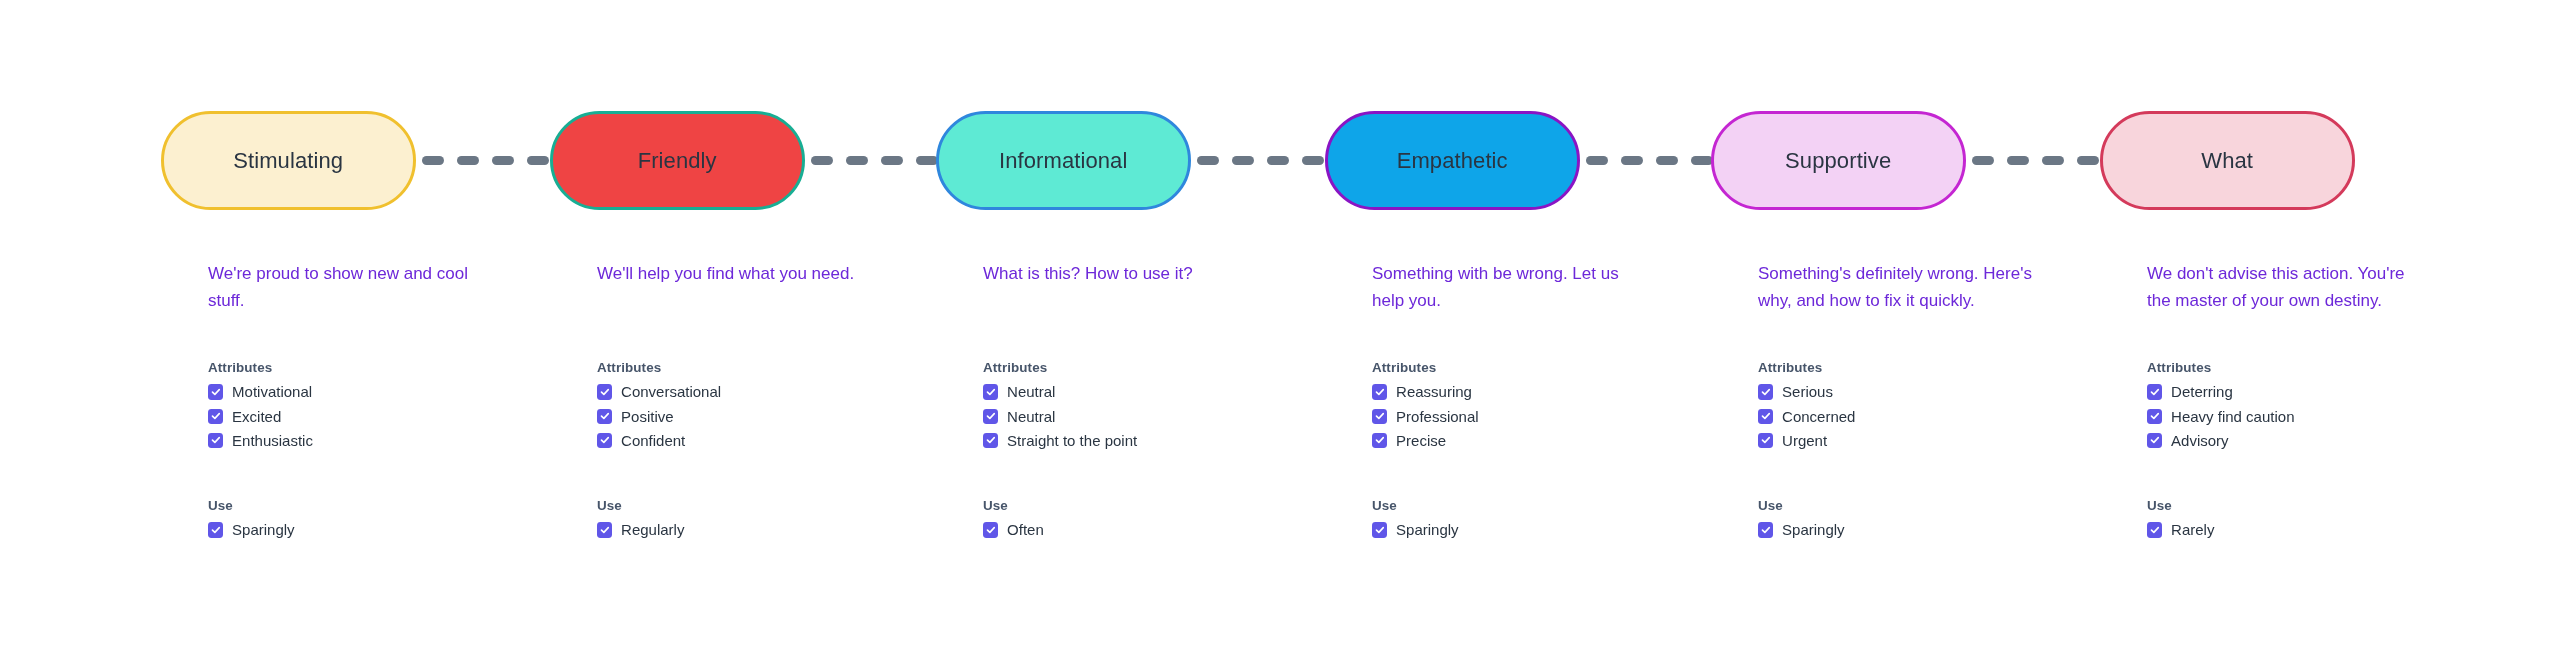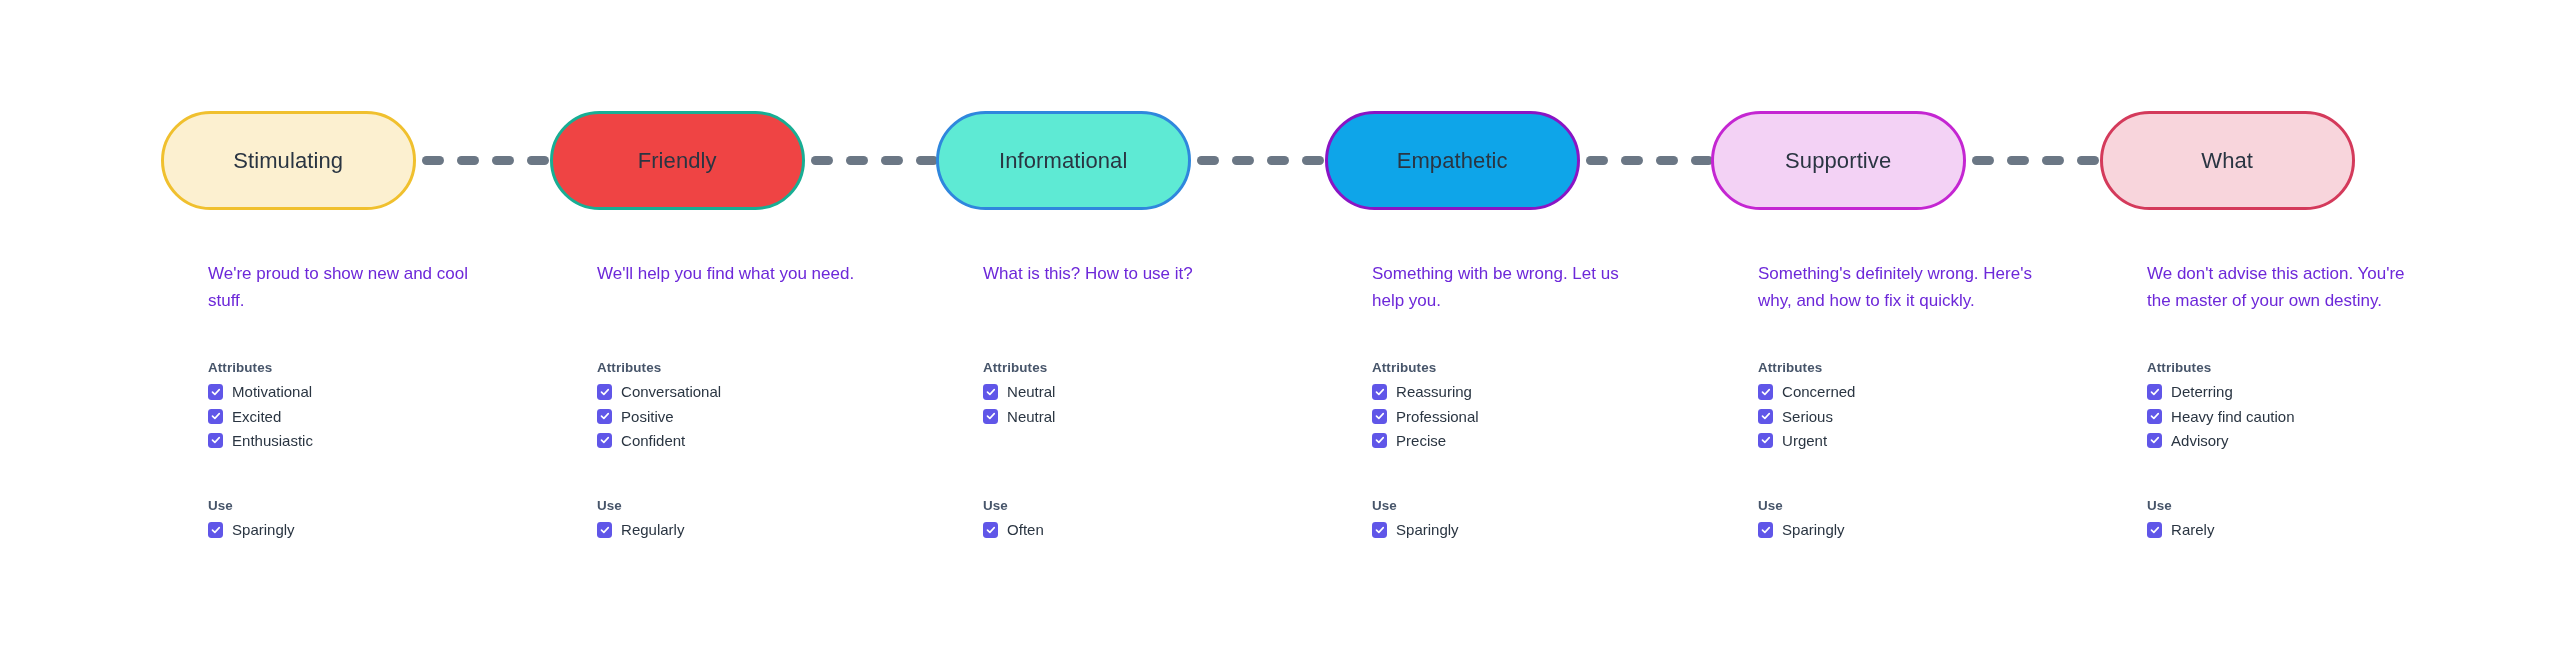--- a/index.html
+++ b/index.html
@@ -251,20 +251,28 @@
           <span class="check-label">Neutral</span>
         </div>
         <div class="check-row">
           <span class="checkbox" style="background: rgb(96, 86, 232);">
             <svg width="10" height="10" viewBox="0 0 15 15" aria-hidden="true">
               <path d="M2.2 7.6 L5.8 11 L12.4 3.9" fill="none" stroke="#ffffff" stroke-width="2.4" stroke-linecap="round" stroke-linejoin="round"></path>
             </svg>
           </span>
           <span class="check-label">Neutral</span>
         </div>
+        <div class="check-row">
+          <span class="checkbox" style="background: rgb(96, 86, 232);">
+            <svg width="10" height="10" viewBox="0 0 15 15" aria-hidden="true">
+              <path d="M2.2 7.6 L5.8 11 L12.4 3.9" fill="none" stroke="#ffffff" stroke-width="2.4" stroke-linecap="round" stroke-linejoin="round"></path>
+            </svg>
+          </span>
+          <span class="check-label">Straight to the point</span>
+        </div>
       </div>
       <div class="group group-use">
         <div class="group-title">Use</div>
         <div class="check-row">
           <span class="checkbox" style="background: rgb(96, 86, 232);">
             <svg width="10" height="10" viewBox="0 0 15 15" aria-hidden="true">
               <path d="M2.2 7.6 L5.8 11 L12.4 3.9" fill="none" stroke="#ffffff" stroke-width="2.4" stroke-linecap="round" stroke-linejoin="round"></path>
             </svg>
           </span>
           <span class="check-label">Often</span>
@@ -333,29 +341,29 @@
       </div>
       <div class="desc">Something's definitely wrong. Here's why, and how to fix it quickly.</div>
       <div class="group group-attributes">
         <div class="group-title">Attributes</div>
         <div class="check-row">
           <span class="checkbox" style="background: rgb(96, 86, 232);">
             <svg width="10" height="10" viewBox="0 0 15 15" aria-hidden="true">
               <path d="M2.2 7.6 L5.8 11 L12.4 3.9" fill="none" stroke="#ffffff" stroke-width="2.4" stroke-linecap="round" stroke-linejoin="round"></path>
             </svg>
           </span>
+          <span class="check-label">Serious</span>
+        </div>
+        <div class="check-row">
+          <span class="checkbox" style="background: rgb(96, 86, 232);">
+            <svg width="10" height="10" viewBox="0 0 15 15" aria-hidden="true">
+              <path d="M2.2 7.6 L5.8 11 L12.4 3.9" fill="none" stroke="#ffffff" stroke-width="2.4" stroke-linecap="round" stroke-linejoin="round"></path>
+            </svg>
+          </span>
           <span class="check-label">Concerned</span>
-        </div>
-        <div class="check-row">
-          <span class="checkbox" style="background: rgb(96, 86, 232);">
-            <svg width="10" height="10" viewBox="0 0 15 15" aria-hidden="true">
-              <path d="M2.2 7.6 L5.8 11 L12.4 3.9" fill="none" stroke="#ffffff" stroke-width="2.4" stroke-linecap="round" stroke-linejoin="round"></path>
-            </svg>
-          </span>
-          <span class="check-label">Serious</span>
         </div>
         <div class="check-row">
           <span class="checkbox" style="background: rgb(96, 86, 232);">
             <svg width="10" height="10" viewBox="0 0 15 15" aria-hidden="true">
               <path d="M2.2 7.6 L5.8 11 L12.4 3.9" fill="none" stroke="#ffffff" stroke-width="2.4" stroke-linecap="round" stroke-linejoin="round"></path>
             </svg>
           </span>
           <span class="check-label">Urgent</span>
         </div>
       </div>

